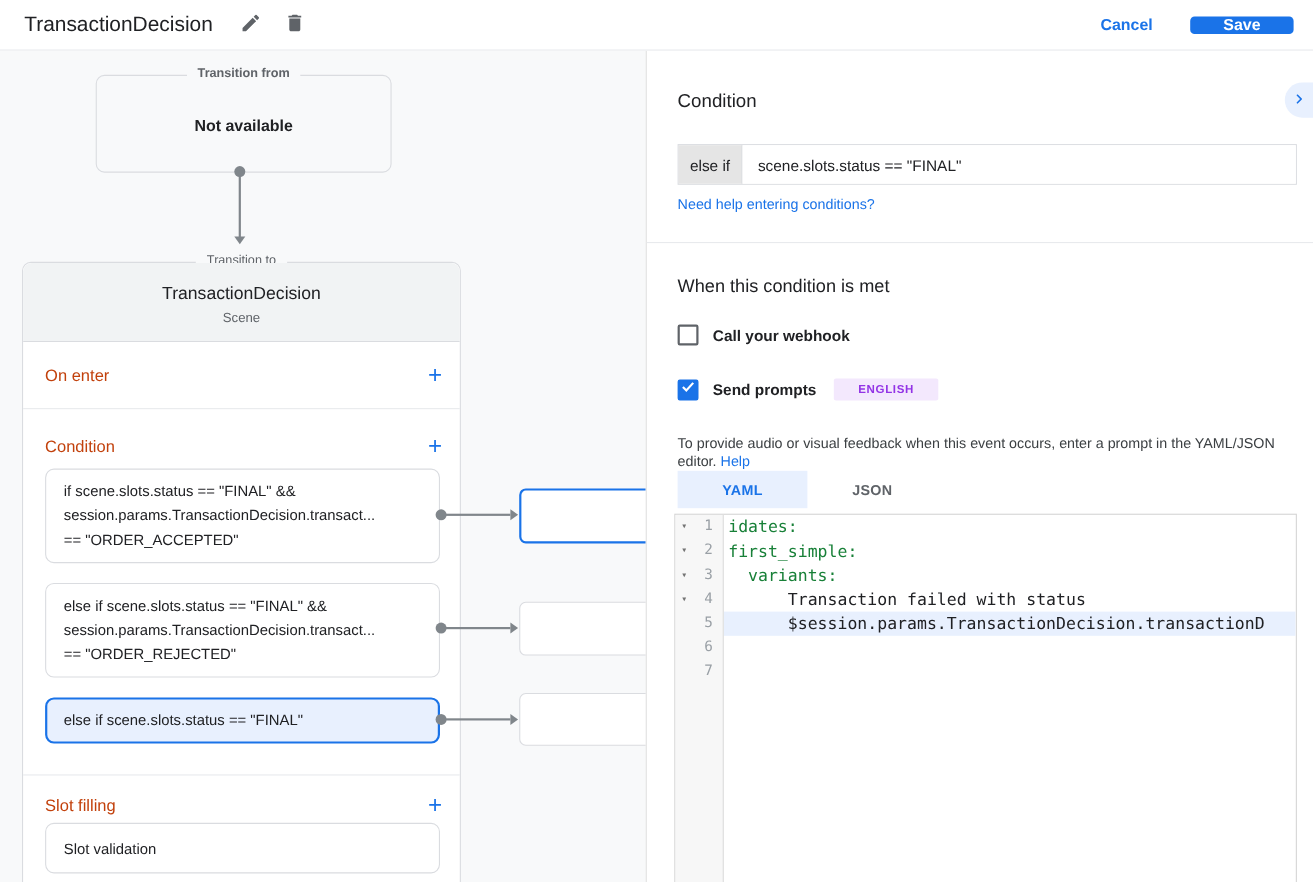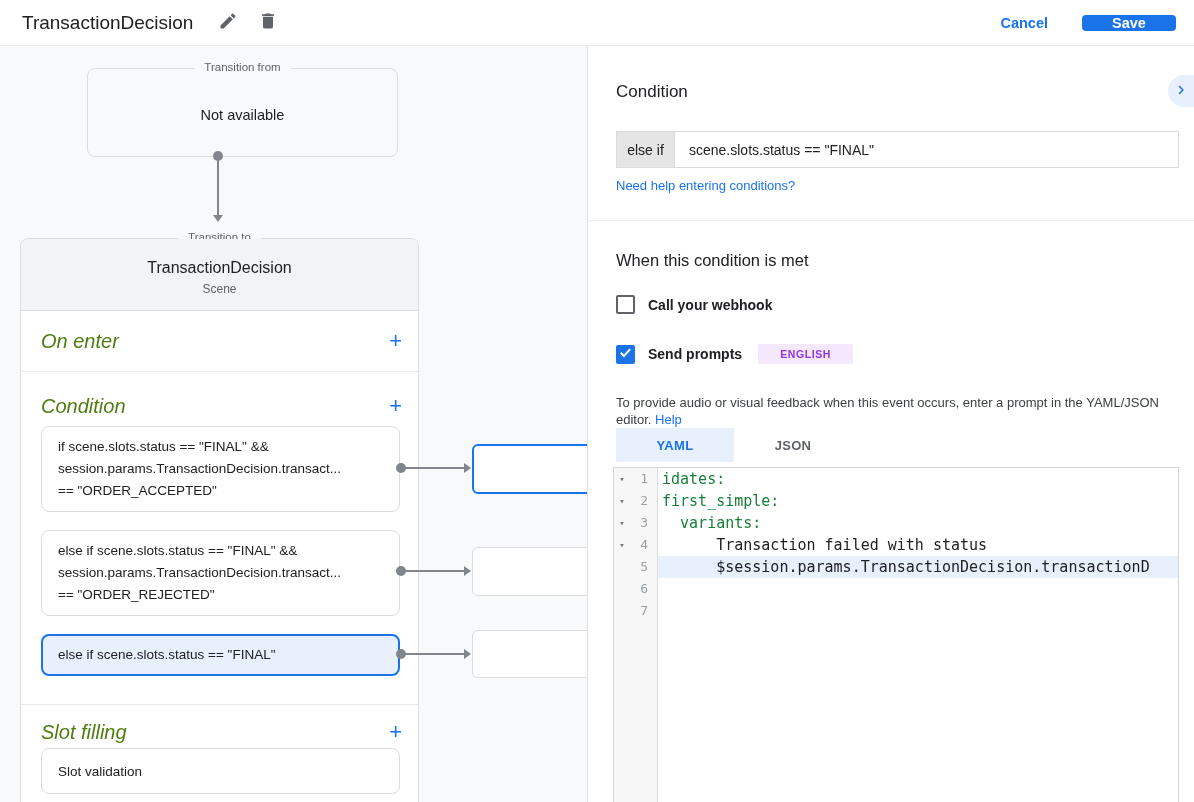--- a/index.html
+++ b/index.html
@@ -21,41 +21,41 @@
     border-radius:4px; width:94px; height:16px; margin-right:18px; cursor:pointer; }
 
   
   .canvas { position:absolute; left:0; top:46px; width:1194px; height:756px; background:#f8f9fa; }
 
   .fieldset-box { position:absolute; border:1px solid #dadce0; border-radius:8px; }
   .legend { position:absolute; top:-8px; left:0; right:0; text-align:center; font-size:11.5px;
     color:#5f6368; pointer-events:none; }
   .legend span { background:#f8f9fa; padding:0 10px; }
 
-  .from-box { left:87px; top:22px; width:311px; height:89px; background:#f8f9fa; }
+  .from-box { left:87px; top:22px; width:269px; height:89px; background:#f8f9fa;font-weight:bold; }
   .from-value { position:absolute; left:0; right:0; top:38px; text-align:center; font-size:14.5px;
     color:#202124; }
 
   .dot { position:absolute; width:10px; height:10px; border-radius:50%; background:#80868b; }
   .vline { position:absolute; width:2px; background:#80868b; }
   .arrow-down { position:absolute; width:0; height:0; border-left:5px solid transparent;
     border-right:5px solid transparent; border-top:7px solid #80868b; }
   .hline { position:absolute; height:2px; background:#80868b; }
   .arrow-right { position:absolute; width:0; height:0; border-top:5px solid transparent;
     border-bottom:5px solid transparent; border-left:7px solid #80868b; }
 
   
   .scene-card { left:20px; top:192px; width:399px; height:565px; background:#fff;
     border-radius:8px 8px 0 0; }
   .scene-header { position:absolute; left:0; top:0; right:0; height:72px; background:#f1f3f4;
     border-bottom:1px solid #dadce0; border-radius:8px 8px 0 0; text-align:center; }
   .scene-title { font-size:16px; color:#202124; margin-top:20px; }
   .scene-sub { font-size:12px; color:#5f6368; margin-top:5px; }
 
-  .row-label { font-size:20px; color:#4d7c0f;font-style:italic; }
+  .row-label { font-size:15px; color:#c2410c; }
   .plus { color:#1a73e8; font-size:22px; font-weight:400; line-height:1; background:none;
     border:none; cursor:pointer; }
 
   .on-enter-row { position:absolute; left:0; top:72px; right:0; height:61px;
     border-bottom:1px solid #e8eaed; display:flex; align-items:center; padding:0 16px 0 20px; }
   .on-enter-row .plus { margin-left:auto; }
 
   .section-label-row { position:absolute; left:20px; right:16px; height:30px; display:flex;
     align-items:center; }
   .cond-label-row { top:152px; }

